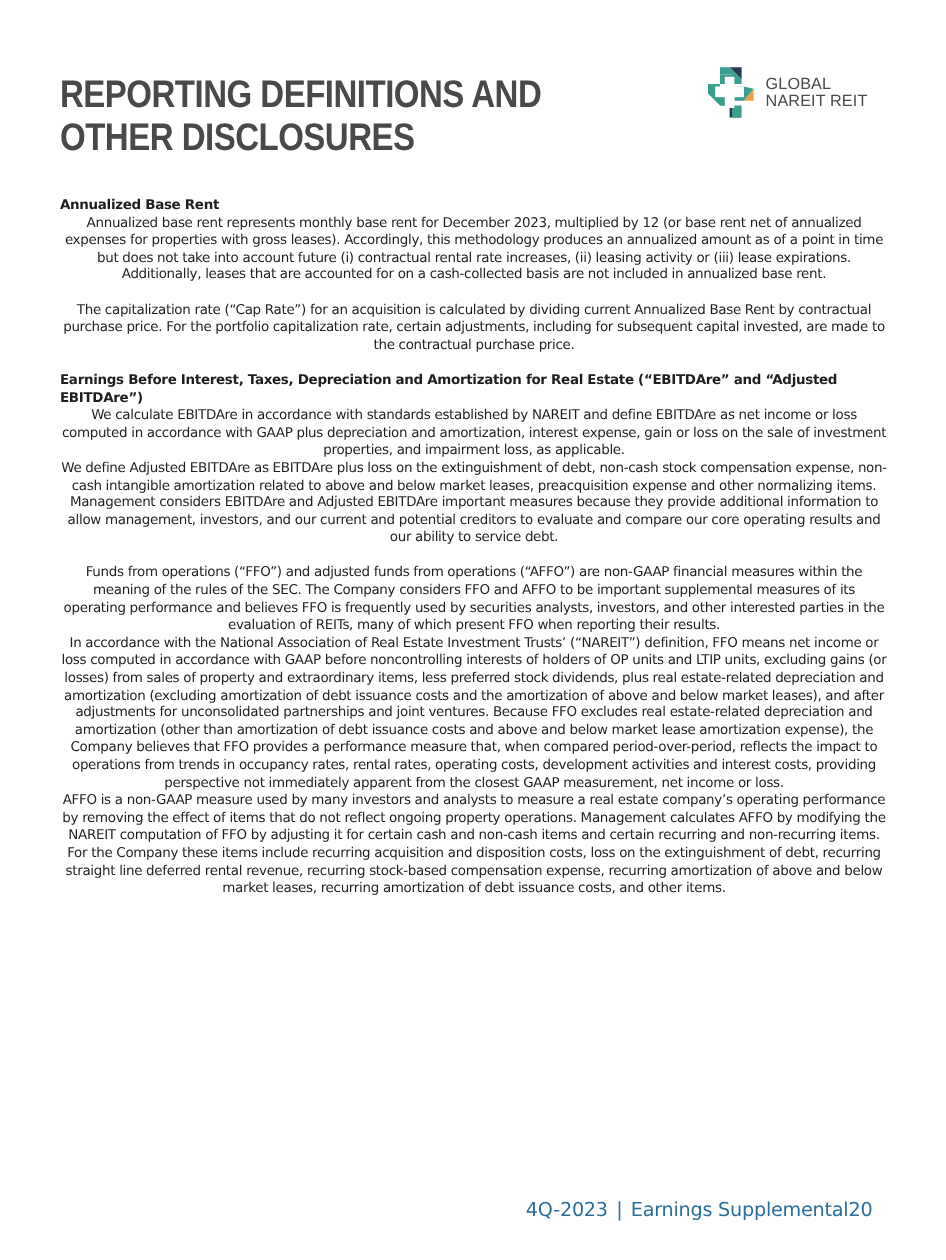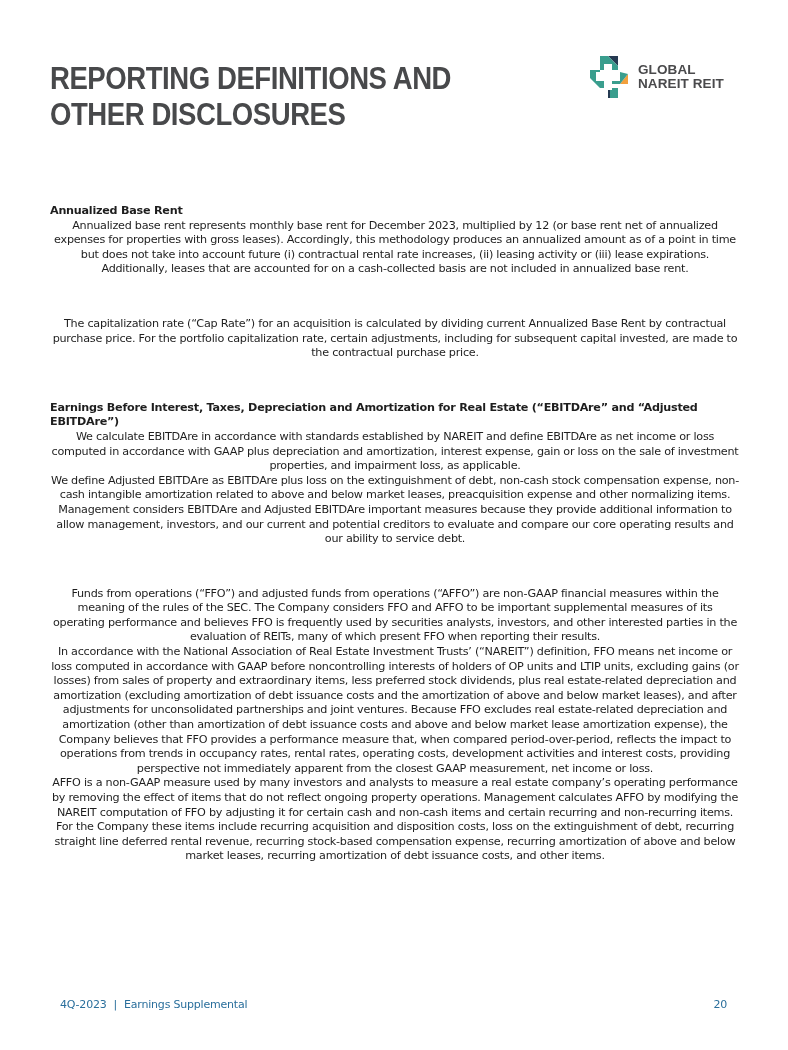--- a/index.html
+++ b/index.html
@@ -9,39 +9,39 @@
     overflow: hidden;
   }
   .title {
     position: absolute; left: 50px; top: 60px; width: 420px;
     font-family: "Liberation Sans", sans-serif; font-weight: 700;
     font-size: 32px; line-height: 36px; color: #48494b;
     letter-spacing: -0.5px; transform: scaleX(0.86); transform-origin: left top;
     text-transform: uppercase;
   }
   .title div { white-space: nowrap; }
-  .logo { position: absolute; left: 588px; top: 54px; display: flex; align-items: center; font-weight: bold; }
+  .logo { position: absolute; left: 588px; top: 54px; display: flex; align-items: center; }
   .logo svg { width: 42px; height: 46px; }
   .logo-text {
     margin-left: 8px; font-family: "Liberation Sans", sans-serif;
     font-size: 13.5px; line-height: 14px; color: #4a4a4c; letter-spacing: 0.1px;
   }
   .content {
     position: absolute; left: 50px; top: 164px; width: 690px;
     font-family: "DejaVu Sans", sans-serif; font-size: 11.2px; line-height: 14.6px;
     letter-spacing: -0.25px; color: #1e1e1e;
   }
-  .section { margin-bottom: 14.6px; margin-top: 40px; }
+  .section { margin-bottom: 14.6px; }
   .section h3 { margin: 0; font-size: 11.2px; font-weight: 700; line-height: 14.6px; }
   .section p { margin: 0; text-align: center; }
   .para { margin-top: 14.6px; }
   .footer {
     position: absolute; top: 998px; left: 60px; width: 667px;
-    display: flex; justify-content: space-between;
-    font-family: "DejaVu Sans", sans-serif; font-size: 11px; color: #2a6f9c;
+    display: flex; justify-content: flex-end;
+    font-family: "DejaVu Sans", sans-serif; font-size: 16px; color: #2a6f9c;
     letter-spacing: -0.2px;
   }
   .footer .sep { margin: 0 7px; }
 </style>
 </head>
 <body>
 
 <div class="title">
   <div>REPORTING DEFINITIONS AND</div>
   <div>OTHER DISCLOSURES</div>

